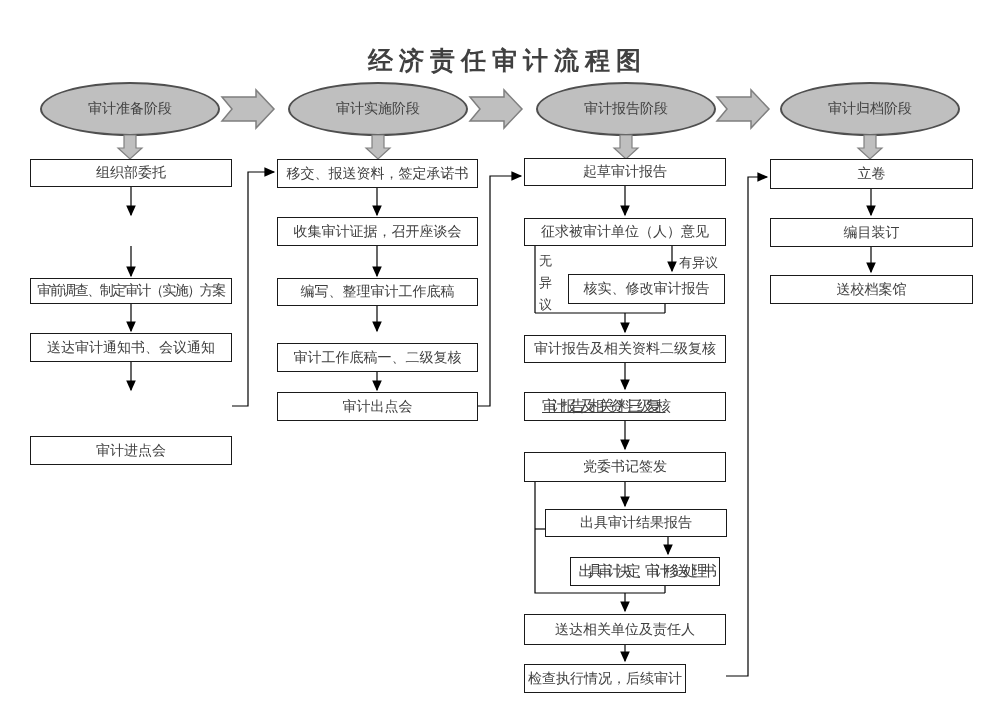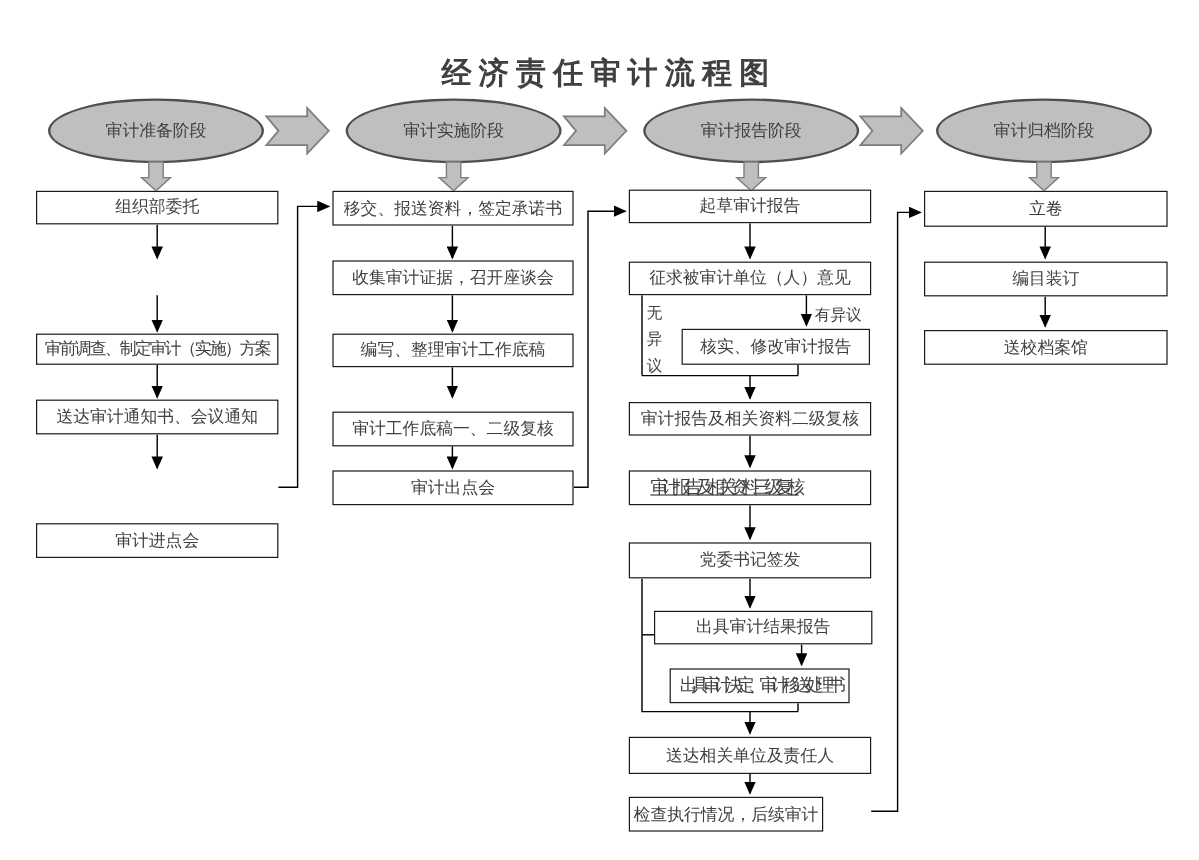--- a/index.html
+++ b/index.html
@@ -117,21 +117,21 @@
   <div class="box" style="left:277px;top:343px;width:201px;height:29px;">审计工作底稿一、二级复核</div>
   <div class="box" style="left:277px;top:392px;width:201px;height:29px;">审计出点会</div>
 
   <div class="box" style="left:524px;top:158px;width:202px;height:28px;">起草审计报告</div>
   <div class="box" style="left:568px;top:274px;width:157px;height:30px;">核实、修改审计报告</div>
   <div class="box" style="left:524px;top:218px;width:202px;height:28px;">征求被审计单位（人）意见</div>
   <div class="box" style="left:524px;top:335px;width:202px;height:28px;">审计报告及相关资料二级复核</div>
   <div class="box squeeze left-align" style="left:524px;top:392px;width:202px;height:29px;">审计报告及相关资料三级复核</div>
   <div class="box" style="left:524px;top:452px;width:202px;height:30px;">党委书记签发</div>
   <div class="box" style="left:545px;top:509px;width:182px;height:28px;">出具审计结果报告</div>
-  <div class="box squeeze" style="left:558px;top:557px;width:150px;height:29px;">出具审计决定、审计移送处理书</div>
+  <div class="box squeeze" style="left:570px;top:557px;width:150px;height:29px;">出具审计决定、审计移送处理书</div>
   <div class="box" style="left:524px;top:614px;width:202px;height:31px;">送达相关单位及责任人</div>
   <div class="box" style="left:524px;top:664px;width:162px;height:29px;">检查执行情况，后续审计</div>
 
   <div class="branch-label vertical-label" style="left:538px;top:250px;">无异议</div>
   <div class="branch-label" style="left:679px;top:254px;">有异议</div>
 
   <div class="box" style="left:770px;top:159px;width:203px;height:30px;">立卷</div>
   <div class="box" style="left:770px;top:218px;width:203px;height:29px;">编目装订</div>
   <div class="box" style="left:770px;top:275px;width:203px;height:29px;">送校档案馆</div>
 

